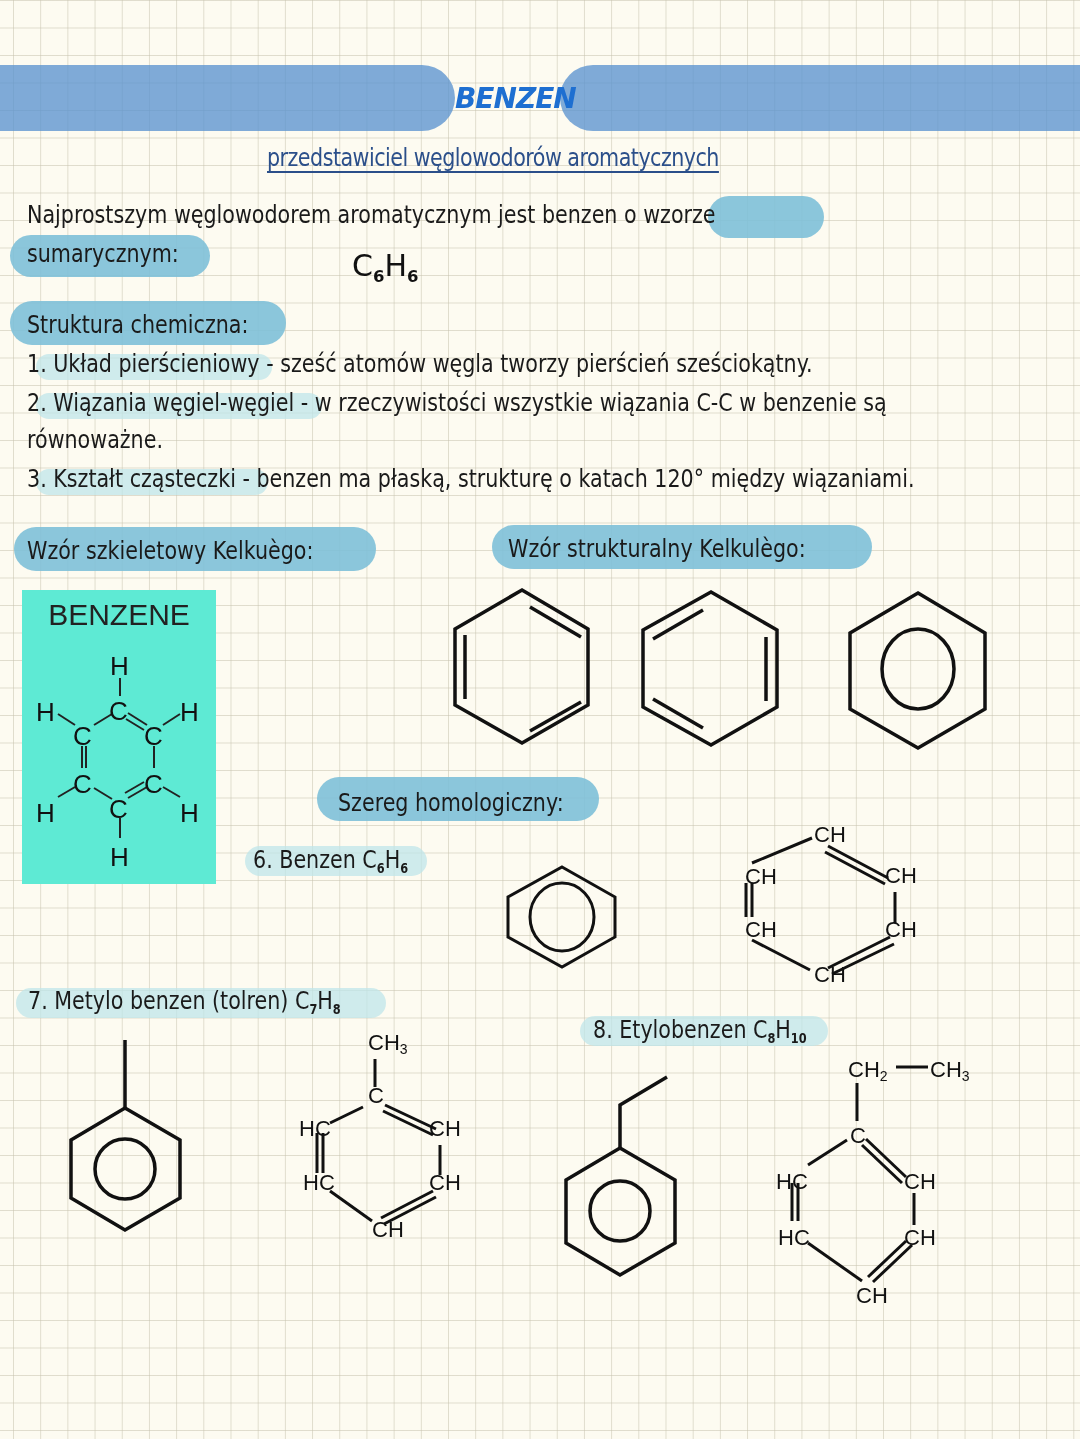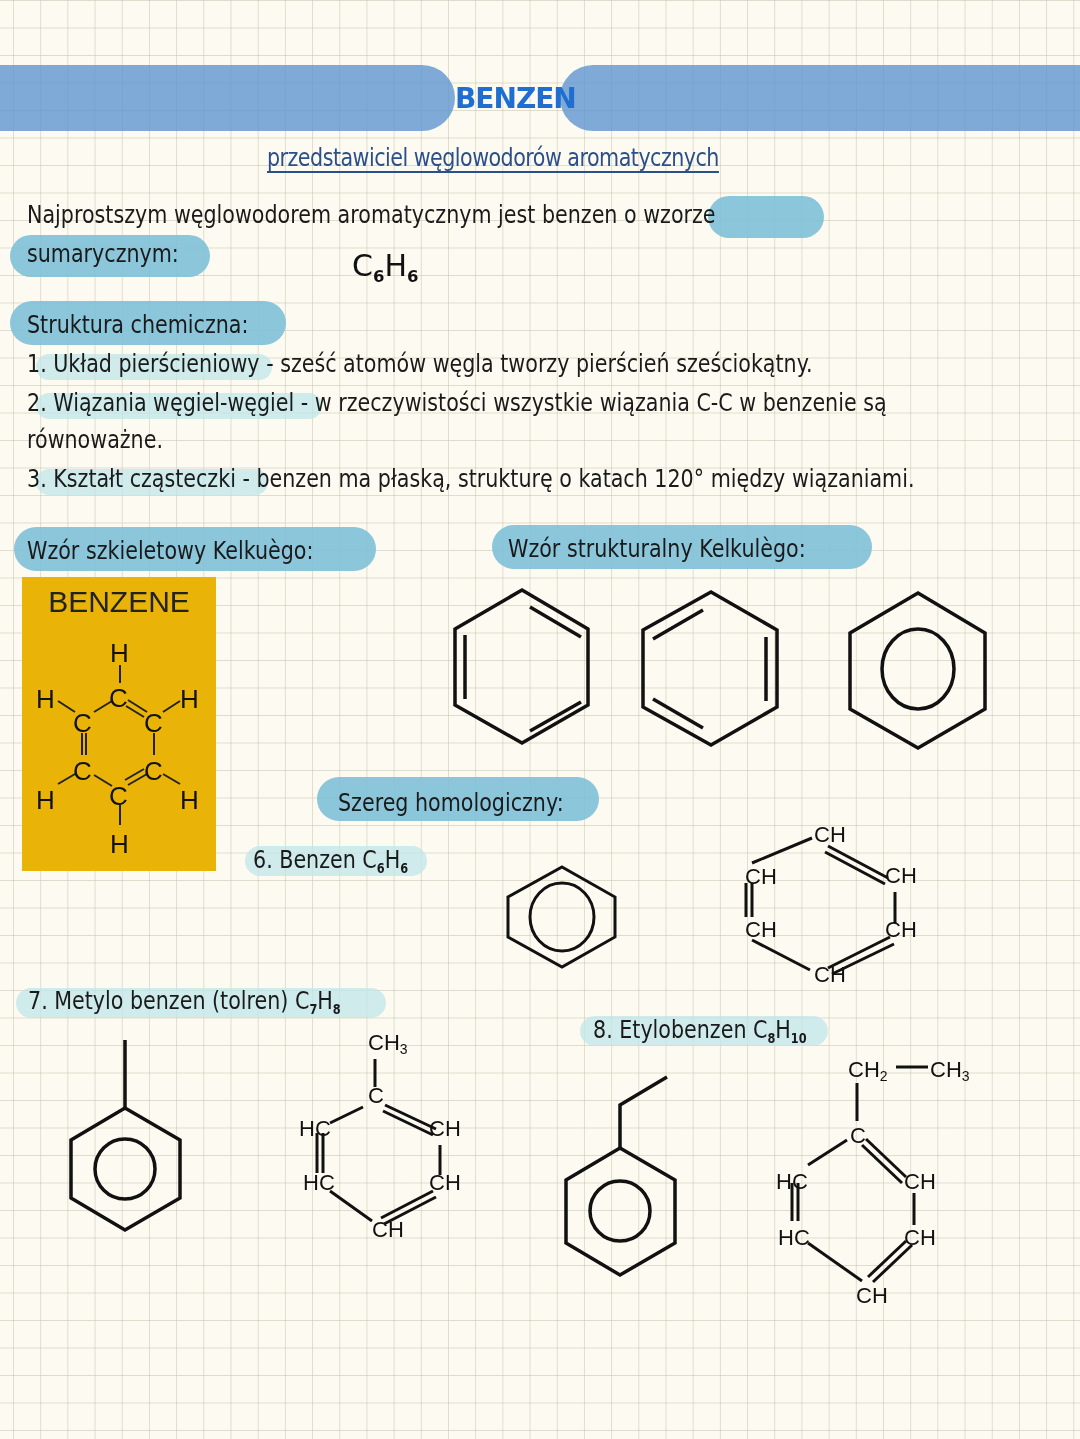--- a/index.html
+++ b/index.html
@@ -11,30 +11,30 @@
       linear-gradient(to bottom, rgba(200,195,175,0.55) 1px, transparent 1px);
     background-size:27.2px 27.5px;
     background-position:13px 0px;
     font-family:"DejaVu Sans", sans-serif;
     color:#1a1a1a;
   }
   .banner { position:absolute; top:65px; height:66px; background:#5b93cf; opacity:0.78; }
   .banner.left { left:0; width:455px; border-radius:0 33px 33px 0; }
   .banner.right { left:560px; width:520px; border-radius:33px 0 0 33px; }
   .title { position:absolute; left:455px; top:82px; width:105px; text-align:center;
-    color:#1e6fd1; font-size:28px; font-weight:bold; font-family:"DejaVu Sans", sans-serif; letter-spacing:-1px; }
+    color:#1e6fd1; font-size:28px; font-weight:bold; font-family:"DejaVu Sans", sans-serif; letter-spacing:-1px;font-style:italic; }
   .subtitle { position:absolute; left:267px; top:144px; font-size:24px; color:#2b4f8a;
     text-decoration:underline; text-underline-offset:5px; font-family:"DejaVu Sans", sans-serif; letter-spacing:-0.6px; transform:scaleX(0.86); transform-origin:left; white-space:nowrap;}
   .hl { position:absolute; background:#7ec0d8; border-radius:24px; opacity:0.9; }
   .hl-light { position:absolute; background:#bfe6ea; border-radius:16px; opacity:0.75; }
   .txt { position:absolute; white-space:nowrap; font-size:24px; color:#1a1a1a; transform-origin:left center; }
   .narrow { transform:scaleX(0.86); }
   .formula-big { position:absolute; left:352px; top:248px; font-size:30px; color:#111; }
   .formula-big sub, .sub { font-size:0.55em; font-weight:bold; vertical-align:-0.35em; }
-  .benzene-card { position:absolute; left:22px; top:577px; width:194px; height:294px; background:#eab308; }
+  .benzene-card { position:absolute; left:22px; top:590px; width:194px; height:294px; background:#5eead4; }
   .benzene-card .cap { position:absolute; top:8px; left:0; width:194px; text-align:center; font-family:"Liberation Sans", sans-serif; font-size:30px; color:#222; }
   svg { position:absolute; overflow:visible; }
   .chem text { font-family:"Liberation Sans", sans-serif; fill:#111; }
 </style>
 </head>
 <body>
 
 <div class="banner left"></div>
 <div class="banner right"></div>
 <div class="title">BENZEN</div>

